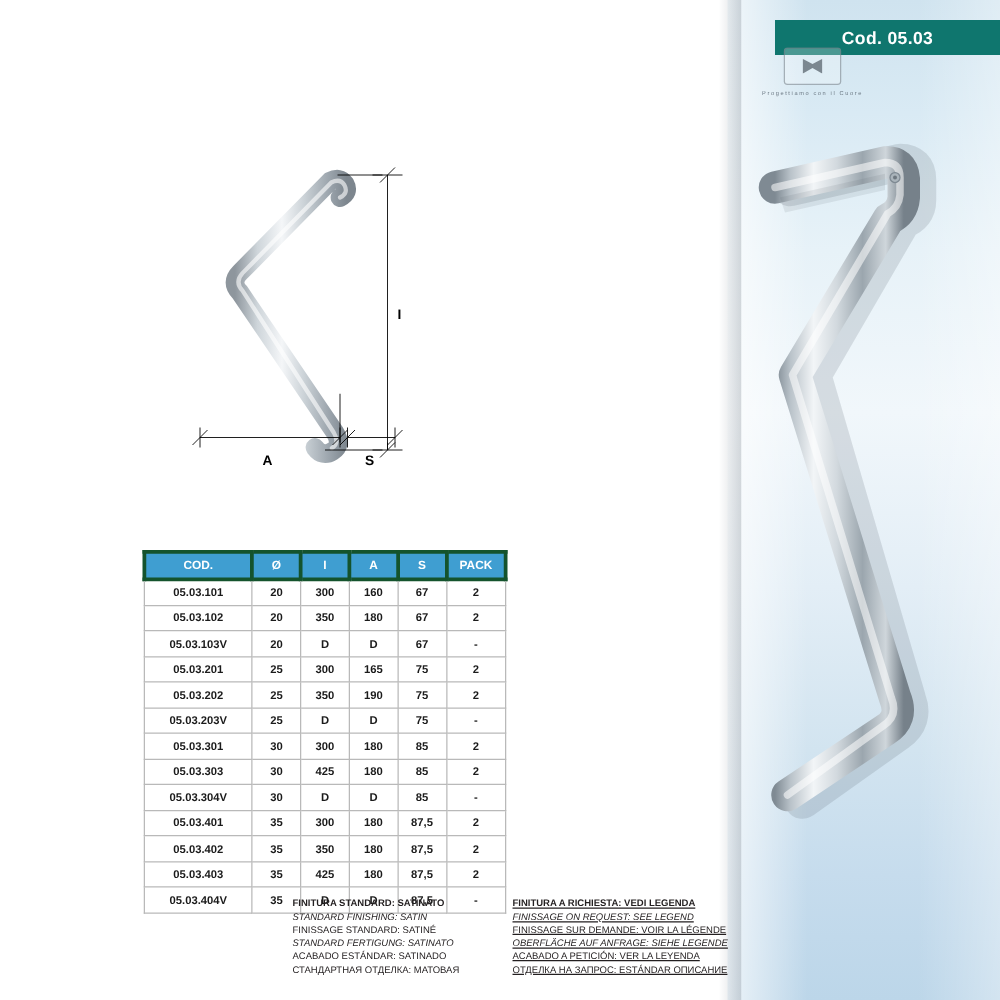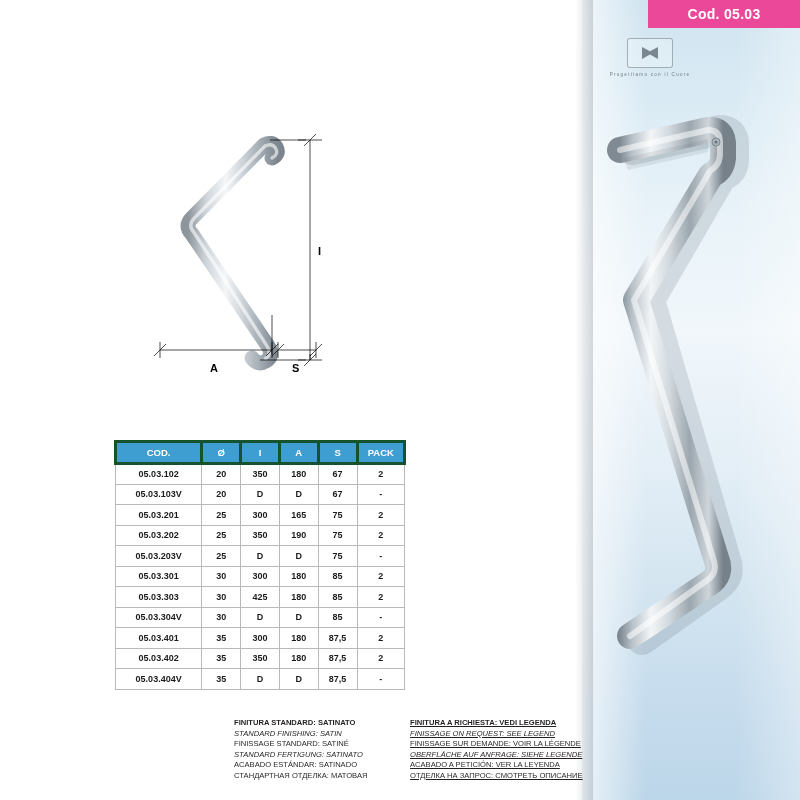--- a/index.html
+++ b/index.html
@@ -35,22 +35,22 @@
     position:absolute; left:0; top:0; width:62px; height:800px;
     background:#ffffff;
   }
   .panel-shadow{
     position:absolute; left:55px; top:0; width:18px; height:800px;
     background:linear-gradient(to right, rgba(0,0,0,0), rgba(120,130,140,.30));
   }
 
   
   .code-badge{
-    position:absolute; right:0; top:0; width:152px; height:28px;
-    background:#ec4899;
+    position:absolute; right:0; top:16px; width:180px; height:28px;
+    background:#0f766e;
     color:#ffffff;
     font-size:14px; font-weight:bold;
     display:flex; align-items:center; justify-content:center;
     letter-spacing:.3px;
   }
 
   
   .leather-logo{
     position:absolute; left:600px; top:38px; width:100px; height:46px;
     text-align:center;
@@ -242,20 +242,28 @@
       <th>COD.</th>
       <th>Ø</th>
       <th>I</th>
       <th>A</th>
       <th>S</th>
       <th>PACK</th>
     </tr>
   </thead>
   <tbody id="spec-body">
       <tr>
+        <td class="cod">05.03.101</td>
+        <td class="num">20</td>
+        <td class="num">300</td>
+        <td class="num">160</td>
+        <td class="num">67</td>
+        <td class="pack">2</td>
+      </tr>
+      <tr>
         <td class="cod">05.03.102</td>
         <td class="num">20</td>
         <td class="num">350</td>
         <td class="num">180</td>
         <td class="num">67</td>
         <td class="pack">2</td>
       </tr>
       <tr>
         <td class="cod">05.03.103V</td>
         <td class="num">20</td>
@@ -317,20 +325,28 @@
         <td class="num">35</td>
         <td class="num">300</td>
         <td class="num">180</td>
         <td class="num">87,5</td>
         <td class="pack">2</td>
       </tr>
       <tr>
         <td class="cod">05.03.402</td>
         <td class="num">35</td>
         <td class="num">350</td>
+        <td class="num">180</td>
+        <td class="num">87,5</td>
+        <td class="pack">2</td>
+      </tr>
+      <tr>
+        <td class="cod">05.03.403</td>
+        <td class="num">35</td>
+        <td class="num">425</td>
         <td class="num">180</td>
         <td class="num">87,5</td>
         <td class="pack">2</td>
       </tr>
       <tr>
         <td class="cod">05.03.404V</td>
         <td class="num">35</td>
         <td class="num">D</td>
         <td class="num">D</td>
         <td class="num">87,5</td>
@@ -347,15 +363,15 @@
     <div class="it">STANDARD FERTIGUNG: SATINATO</div>
     <div>ACABADO ESTÁNDAR: SATINADO</div>
     <div>СТАНДАРТНАЯ ОТДЕЛКА: МАТОВАЯ</div>
   </div>
   <div class="col right">
     <div class="l1">FINITURA A RICHIESTA: VEDI LEGENDA</div>
     <div class="it">FINISSAGE ON REQUEST: SEE LEGEND</div>
     <div>FINISSAGE SUR DEMANDE: VOIR LA LÉGENDE</div>
     <div class="it">OBERFLÄCHE AUF ANFRAGE: SIEHE LEGENDE</div>
     <div>ACABADO A PETICIÓN: VER LA LEYENDA</div>
-    <div>ОТДЕЛКА НА ЗАПРОС: СМОТРЕТЬ  ОПИСАНИЕ</div>
+    <div>ОТДЕЛКА НА ЗАПРОС: ESTÁNDAR  ОПИСАНИЕ</div>
   </div>
 </div>
 
 </body></html>

